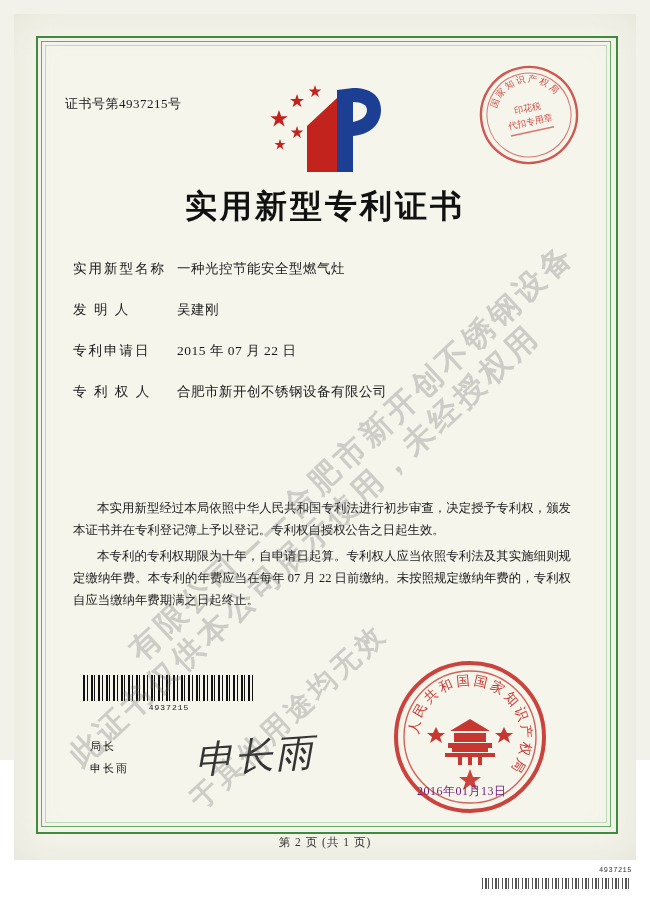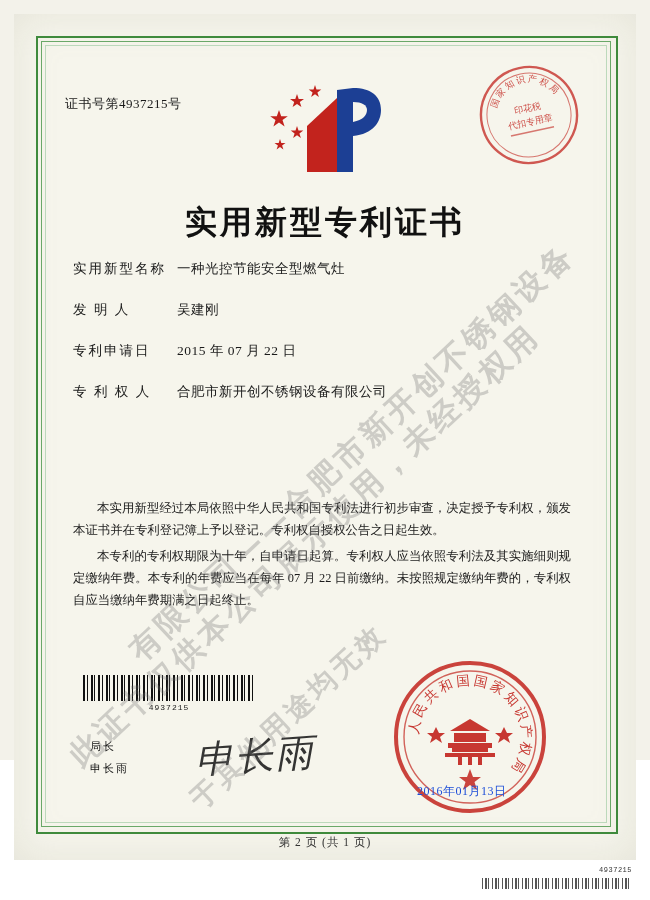--- a/index.html
+++ b/index.html
@@ -98,21 +98,21 @@
   .logo {
     position: absolute;
     left: 222px; top: 35px;
     width: 120px; height: 95px;
   }
   .logo svg { display: block; }
 
   
   .title {
     position: absolute;
-    left: 0; top: 156px;
+    left: 0; top: 140px;
     width: 560px;
     text-align: center;
     font-size: 32px;
     font-weight: bold;
     letter-spacing: 3px;
     color: #111;
     font-family: "DejaVu Serif", serif;
   }
 
   
@@ -202,21 +202,21 @@
     position: absolute;
     left: 345px; top: 612px;
     width: 160px; height: 160px;
   }
   .seal svg { display: block; }
 
   .seal-date {
     position: absolute;
     left: 372px; top: 738px;
     font-size: 12px;
-    color: #1d4ed8;
+    color: #701a75;
     letter-spacing: .5px;
   }
 
   
   .seal-small {
     position: absolute;
     left: 432px; top: 18px;
     width: 104px; height: 104px;
     transform: rotate(-12deg);
   }

